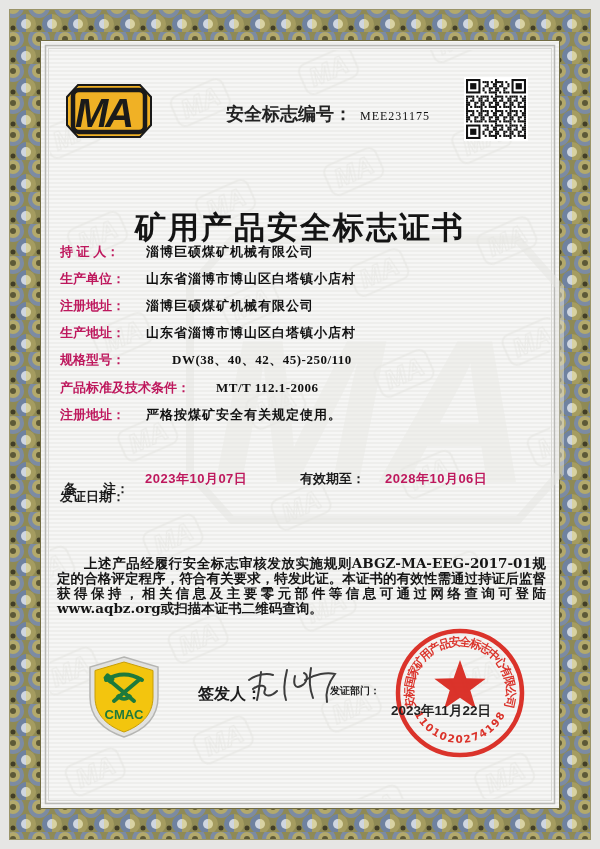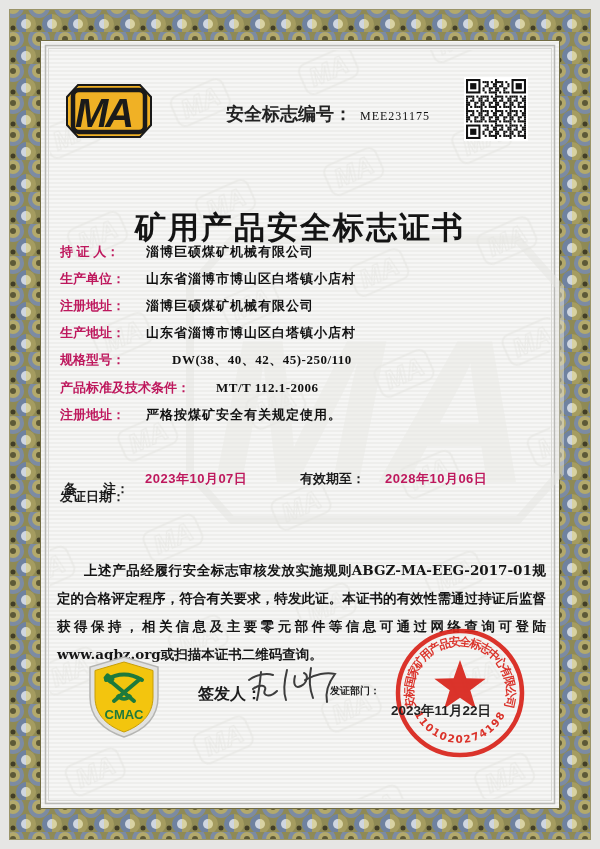--- a/index.html
+++ b/index.html
@@ -30,21 +30,21 @@
 
   .dates{position:absolute;left:60px;top:452px;width:490px;display:flex;align-items:center;}
   .dates .lbl{font-size:13px;font-weight:bold;color:#1c1c1c;}
   .dates .val{font-size:13px;font-weight:bold;color:#be185d;letter-spacing:0.5px;}
   .d-issue-lbl{width:85px;margin-top:36px;}
   .d-issue-val{width:155px;}
   .d-valid-lbl{width:85px;}
   .remark{position:absolute;left:64px;top:480px;font-size:13px;font-weight:bold;color:#1c1c1c;}
 
   .paragraph{position:absolute;left:57px;top:556px;width:489px;
-       font-size:13.5px;font-weight:bold;color:#161616;line-height:28px;
+       font-size:13.5px;font-weight:bold;color:#161616;line-height:15px;
        text-align:justify;text-indent:2em;font-family:"DejaVu Serif",serif;}
 
   .cmac{position:absolute;left:84px;top:655px;width:80px;height:84px;}
   .signer{position:absolute;left:198px;top:684px;font-size:16px;font-weight:bold;color:#1c1c1c;}
   .signature{position:absolute;left:243px;top:662px;width:96px;height:48px;}
   .dept{position:absolute;left:330px;top:684px;font-size:10px;font-weight:bold;color:#1c1c1c;}
   .seal{position:absolute;left:390px;top:623px;width:140px;height:140px;z-index:3;opacity:0.93;}
 </style>
 </head>
 <body>

